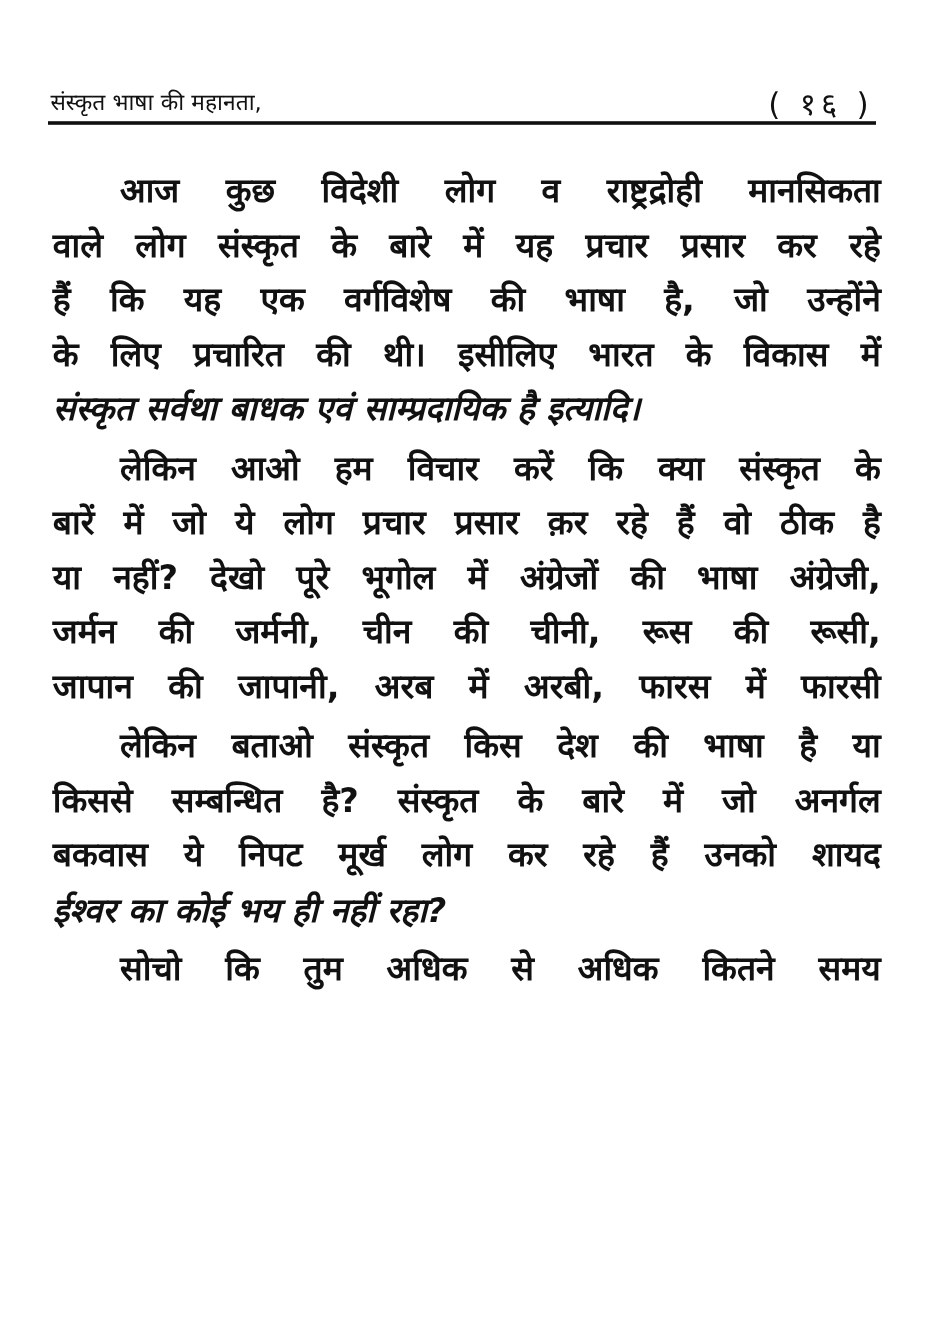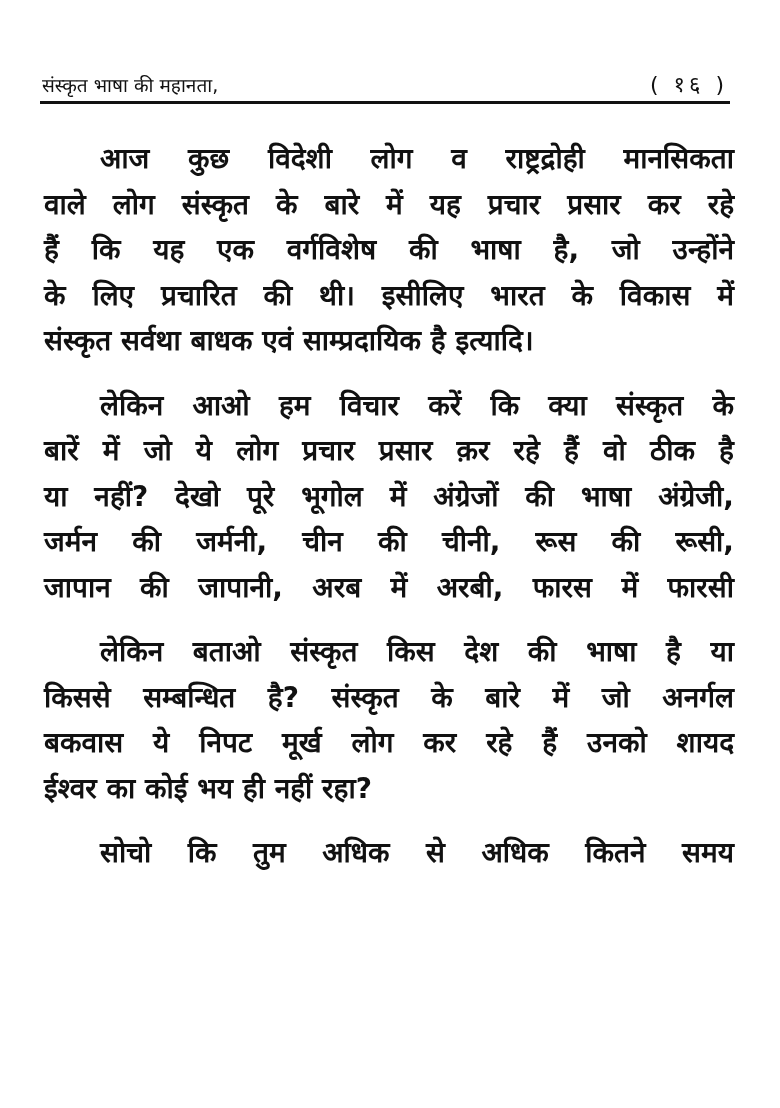--- a/index.html
+++ b/index.html
@@ -15,48 +15,48 @@
     position: absolute;
     left: 40px; top: 66px;
     width: 688px; height: 36px;
   }
   .running-title {
     position: absolute; left: 2px; top: 6px;
     font-size: 19px;
   }
   .page-number {
     position: absolute; right: 0px; top: 2px;
-    font-size: 22px;
+    font-size: 26px;
     letter-spacing: 4px;
   }
   .header-rule {
     position: absolute;
     left: 40px; top: 101px;
     width: 690px; height: 3px;
     background: #111;
   }
   .body-text {
     position: absolute;
     left: 44px; top: 136px;
     width: 690px;
     font-size: 28px;
     line-height: 45.5px;
     font-weight: bold;
   }
   .para { margin: 0 0 0 0; }
-  .para + .para { margin-top: 19px; }
+  .para + .para { margin-top: 4px; }
   .line {
     display: block;
     white-space: nowrap;
     text-align: justify;
     text-align-last: justify;
     height: 45.5px;
   }
   .line.first { padding-left: 56px; }
-  .line.last { text-align-last: left; }
+  .line.last { text-align-last: left; font-style: italic; }
 </style>
 </head>
 <body>
 
 <div class="page-header">
   <span class="running-title">संस्कृत भाषा की महानता,</span>
   <span class="page-number">( १६ )</span>
 </div>
 <div class="header-rule"></div>
 

